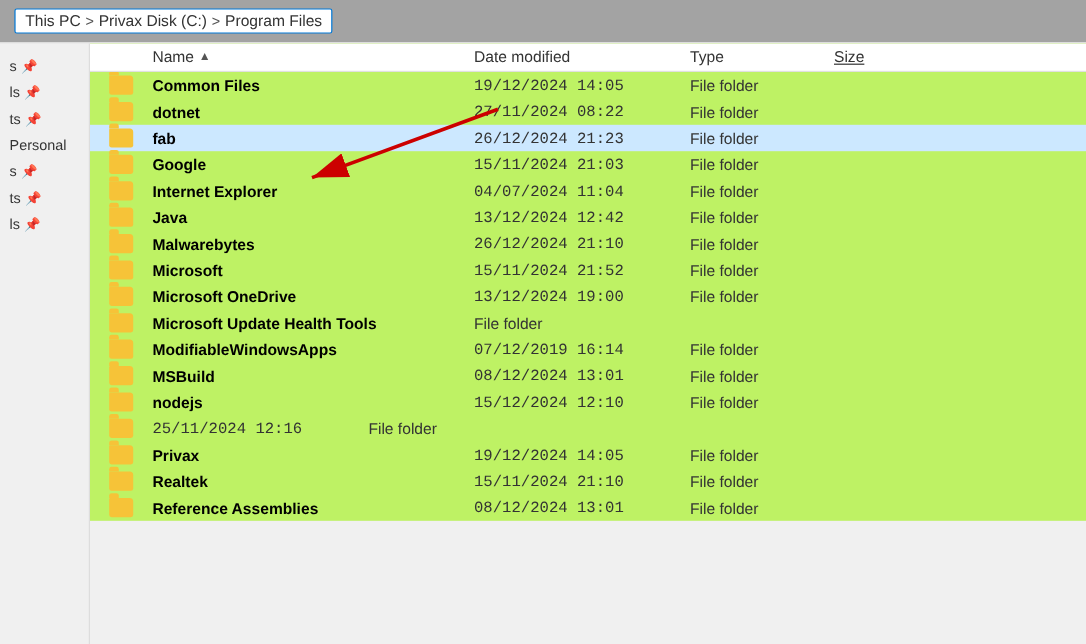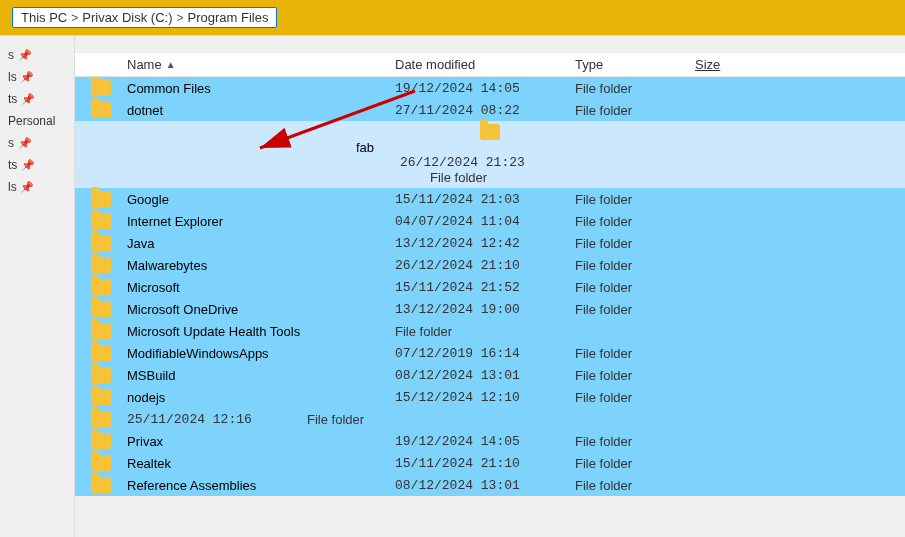--- a/index.html
+++ b/index.html
@@ -9,21 +9,21 @@
       background: #f0f0f0;
       width: 905px;
       height: 537px;
       overflow: hidden;
       display: flex;
       flex-direction: column;
     }
 
     
     .title-bar {
-      background: #eab308;
+      background: #a3a3a3;
       border-bottom: 1px solid #ddd;
       padding: 6px 12px;
       display: flex;
       align-items: center;
       min-height: 36px;
     }
     .breadcrumb-container {
       display: flex;
       align-items: center;
       border: 1px solid #0078d7;
@@ -70,24 +70,23 @@
       overflow: hidden;
     }
     .sidebar-pin {
       color: #555;
       font-size: 11px;
     }
 
     
     .file-area {
       flex: 1;
-      background: #7dd3fc;
+      background: #bef264;
       overflow-y: auto;
       overflow-x: hidden;
-      margin-top: 17px;
     }
 
     
     .col-headers {
       display: flex;
       align-items: center;
       padding: 4px 0;
       border-bottom: 1px solid #e0e0e0;
       background: white;
       position: sticky;
@@ -112,21 +111,21 @@
     .col-size { width: 80px; color: #333; text-decoration: underline; }
 
     
     .file-row {
       display: flex;
       align-items: center;
       padding: 3px 0;
       cursor: pointer;
       user-select: none;
     }
-    .file-row.selected { background: #cce8ff; flex-direction: column; }
+    .file-row.selected { background: #cce8ff; }
 
     .file-icon-cell {
       width: 52px;
       display: flex;
       justify-content: center;
       align-items: center;
     }
     .folder-icon {
       width: 20px;
       height: 16px;
@@ -144,20 +143,21 @@
       height: 4px;
       background: #f6c338;
       border-radius: 2px 2px 0 0;
     }
 
     .file-name-cell {
       width: 268px;
       overflow: hidden;
       text-overflow: ellipsis;
       white-space: nowrap;
+      font-weight: bold;
     }
     .file-date-cell { width: 180px; color: #333; font-family: Liberation Mono, monospace; }
     .file-type-cell { width: 120px; color: #333; }
     .file-size-cell { width: 80px; color: #333; }
 
     .file-area-wrapper {
       position: relative;
       flex: 1;
       overflow: hidden;
     }

